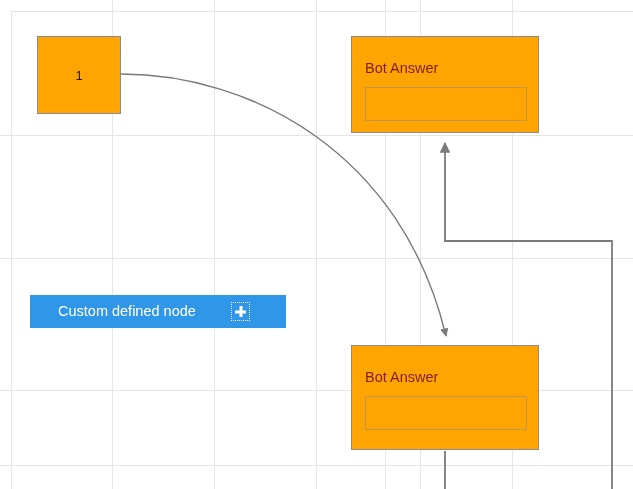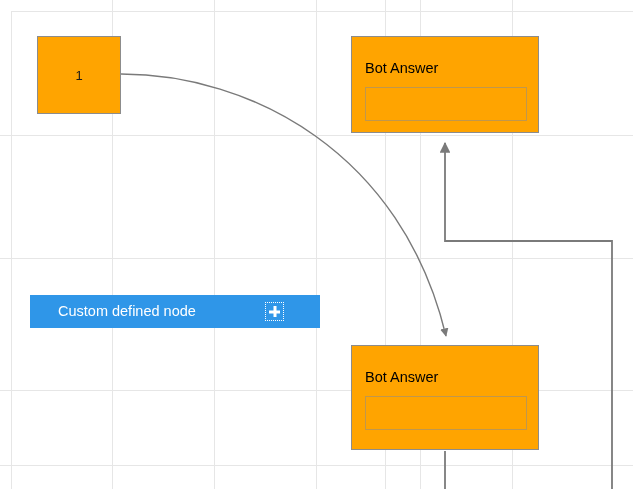--- a/index.html
+++ b/index.html
@@ -48,41 +48,41 @@
   }
   .node-square-label {
     color: #1a1a1a;
     font-size: 13px;
     line-height: 1;
   }
   .node-title {
     position: absolute;
     left: 13px;
     top: 24px;
-    color: #000000;
+    color: #7f1d1d;
     font-size: 14.5px;
     line-height: 1;
     white-space: nowrap;
   }
   .node-slot {
     position: absolute;
     left: 13px;
     right: 11px;
     top: 50px;
     height: 34px;
     box-sizing: border-box;
     border: 1px solid #c9a15a;
     border-color: rgba(140,140,140,0.55);
   }
   
   #custom-node-chip {
     position: absolute;
     left: 30px;
     top: 295px;
-    width: 290px;
+    width: 256px;
     height: 33px;
     background: #2F96E8;
     display: flex;
     align-items: center;
     box-sizing: border-box;
     padding: 0 14px 0 28px;
     cursor: pointer;
   }
   #custom-node-chip-label {
     color: #ffffff;

